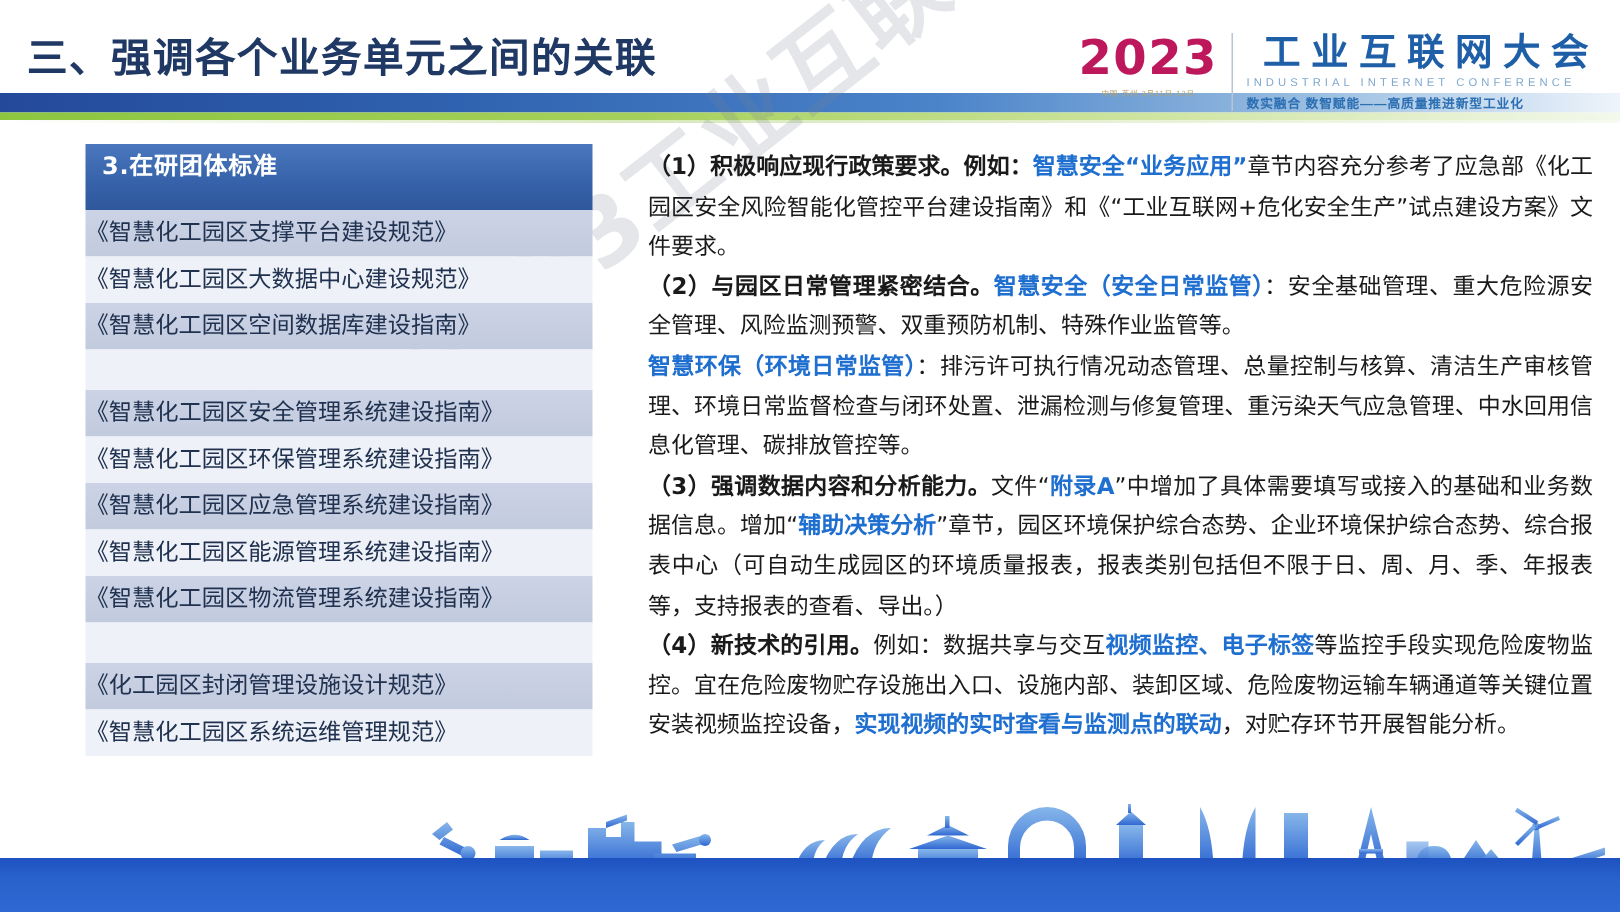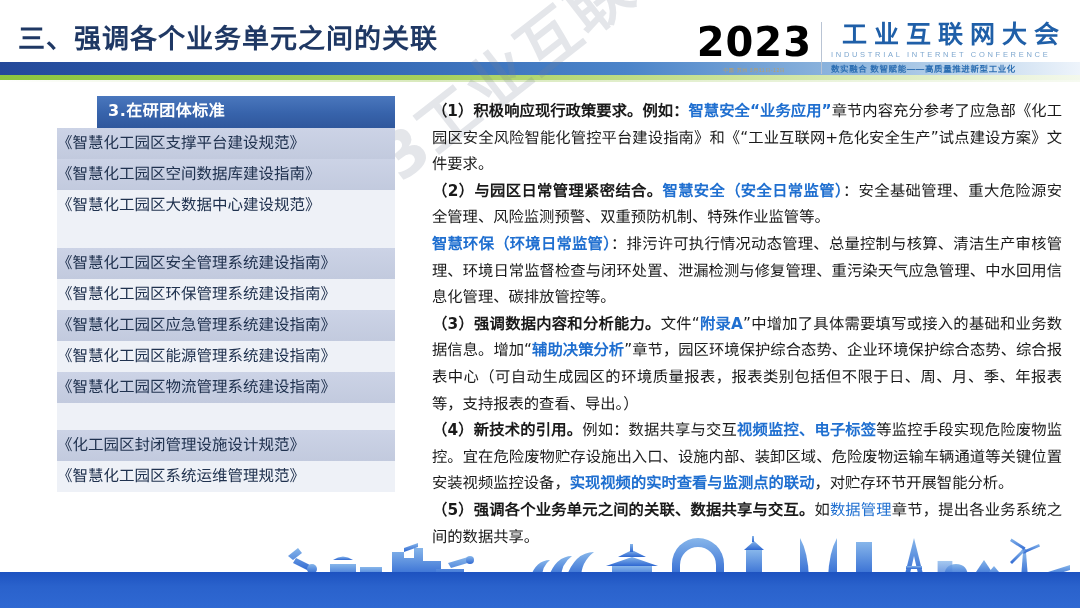--- a/index.html
+++ b/index.html
@@ -21,21 +21,21 @@
   .hdr-rule{position:absolute;left:0;top:62px;width:1080px;height:13px;
     background:linear-gradient(90deg,#24499a 0%,#2f62b0 28%,#4b84c9 58%,#9dc0e2 82%,#eef4fb 100%);}
   .hdr-rule-green{position:absolute;left:0;top:75px;width:1080px;height:5px;
     background:linear-gradient(90deg,#8cc63f 0%,#a6d05c 40%,#cfe5a3 72%,#f3f8ec 100%);}
   .hdr-rule-green2{position:absolute;left:0;top:80px;width:1080px;height:2px;
     background:linear-gradient(90deg,#ffffff 0%,#d8e9bb 40%,#f6faf1 100%);}
 
   
   .logo{position:absolute;right:14px;top:22px;display:flex;align-items:flex-start;}
   .logo-year{display:flex;flex-direction:column;align-items:center;padding-right:9px;}
-  .logo-2023{font-size:40px;font-weight:700;color:#000000;line-height:1;
+  .logo-2023{font-size:32px;font-weight:700;color:#be185d;line-height:1;
     letter-spacing:1px;font-family:"DejaVu Sans","Liberation Sans",sans-serif;}
   .logo-year-sub{font-size:5px;color:#b9a06a;letter-spacing:.6px;margin-top:4px;white-space:nowrap;}
   .logo-sep{width:1px;align-self:stretch;background:#b9c4d4;margin-right:9px;}
   .logo-right{display:flex;flex-direction:column;}
   .logo-cn{font-size:25px;font-weight:700;color:#1f5fa8;letter-spacing:7px;line-height:1.05;
     font-family:"DejaVu Sans","Liberation Sans",sans-serif;white-space:nowrap;margin-left:11px;}
   .logo-en{font-size:7.5px;color:#7fa8cf;letter-spacing:2.7px;margin-top:2px;white-space:nowrap;}
   .logo-slogan{font-size:8.5px;color:#2d6fb3;letter-spacing:.6px;margin-top:3px;white-space:nowrap;font-weight:700;}
 
   
@@ -43,26 +43,25 @@
     position:absolute;left:250px;top:210px;
     font-size:62px;font-weight:700;color:rgba(120,130,150,.20);
     transform:rotate(-38deg);transform-origin:left top;
     white-space:nowrap;pointer-events:none;letter-spacing:2px;
     font-family:"DejaVu Sans","Liberation Sans",sans-serif;
   }
 
   
   .std-panel{position:absolute;left:57px;top:96px;width:338px;}
   .std-head{
-    height:32px;line-height:30px;
+    height:44px;line-height:30px;
     background:linear-gradient(180deg,#4a77bd 0%,#3763ab 55%,#2f579c 100%);
     color:#ffffff;font-size:16px;font-weight:700;padding-left:11px;
     box-sizing:border-box;letter-spacing:.5px;
     font-family:"DejaVu Sans","Liberation Sans",sans-serif;
-    margin-left:40px;
   }
   .std-row{
     height:31px;line-height:31px;box-sizing:border-box;
     font-size:15.5px;color:#20324f;text-align:left;white-space:nowrap;
     font-family:"DejaVu Sans","Liberation Sans",sans-serif;
   }
   .std-row.dark{background:linear-gradient(180deg,#ccd3e6 0%,#c2cade 100%);}
   .std-row.light{background:#eef1f7;}
   .std-row.gap{height:27px;}
 
@@ -109,22 +108,22 @@
       <div class="logo-slogan">数实融合  数智赋能——高质量推进新型工业化</div>
     </div>
   </div>
 
   <div class="watermark">2023工业互联网大会</div>
 
   <div class="std-panel">
     <div class="std-head">3.在研团体标准</div>
     <div id="std-rows">
         <div class="std-row dark">《智慧化工园区支撑平台建设规范》</div>
+        <div class="std-row light">《智慧化工园区大数据中心建设规范》</div>
         <div class="std-row dark">《智慧化工园区空间数据库建设指南》</div>
-        <div class="std-row light">《智慧化工园区大数据中心建设规范》</div>
         <div class="std-row gap light"></div>
         <div class="std-row dark">《智慧化工园区安全管理系统建设指南》</div>
         <div class="std-row light">《智慧化工园区环保管理系统建设指南》</div>
         <div class="std-row dark">《智慧化工园区应急管理系统建设指南》</div>
         <div class="std-row light">《智慧化工园区能源管理系统建设指南》</div>
         <div class="std-row dark">《智慧化工园区物流管理系统建设指南》</div>
         <div class="std-row gap light"></div>
         <div class="std-row dark">《化工园区封闭管理设施设计规范》</div>
         <div class="std-row light">《智慧化工园区系统运维管理规范》</div>
       </div>
@@ -139,23 +138,20 @@
     </p>
     <p class="noind">
       <span class="hl">智慧环保（环境日常监管）</span><span>：排污许可执行情况动态管理、总量控制与核算、清洁生产审核管理、环境日常监督检查与闭环处置、泄漏检测与修复管理、重污染天气应急管理、中水回用信息化管理、碳排放管控等。</span>
     </p>
     <p class="para">
       <span class="b">（3）</span><span class="b">强调数据内容和分析能力。</span><span>文件“</span><span class="hl">附录A</span><span>”中增加了具体需要填写或接入的基础和业务数据信息。增加“</span><span class="hl">辅助决策分析</span><span>”章节，园区环境保护综合态势、企业环境保护综合态势、综合报表中心（可自动生成园区的环境质量报表，报表类别包括但不限于日、周、月、季、年报表等，支持报表的查看、导出。）</span>
     </p>
     <p class="para">
       <span class="b">（4）</span><span class="b">新技术的引用。</span><span>例如：数据共享与交互</span><span class="hl">视频监控、电子标签</span><span>等监控手段实现危险废物监控。宜在危险废物贮存设施出入口、设施内部、装卸区域、危险废物运输车辆通道等关键位置安装视频监控设备，</span><span class="hl">实现视频的实时查看与监测点的联动</span><span>，对贮存环节开展智能分析。</span>
     </p>
-    <p class="para">
-      <span class="b">（5）</span><span class="b">强调各个业务单元之间的关联、数据共享与交互。</span><span>如</span><span class="hl-n">数据管理</span><span>章节，提出各业务系统之间的数据共享。</span>
-    </p>
   </div>
 
   <div class="footer">
     <svg class="sky" viewBox="0 0 1080 44" preserveAspectRatio="none">
       <defs>
         <linearGradient id="skg" x1="0" y1="0" x2="0" y2="1">
           <stop offset="0%" stop-color="#87b6ea"></stop>
           <stop offset="100%" stop-color="#2f68d2"></stop>
         </linearGradient>
       </defs>

